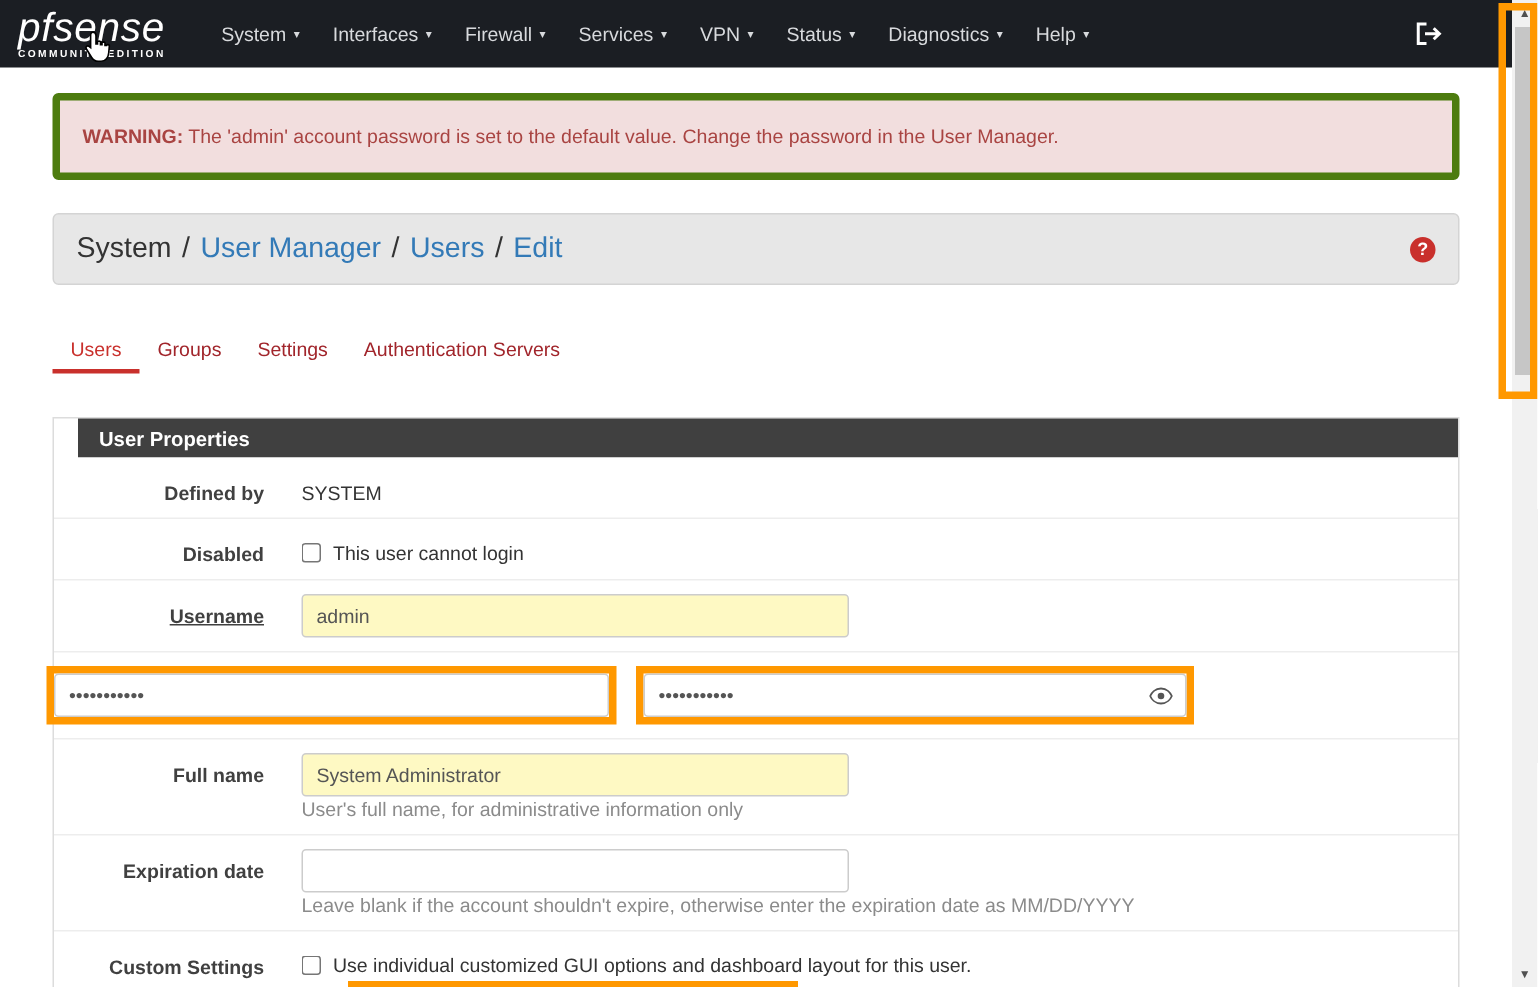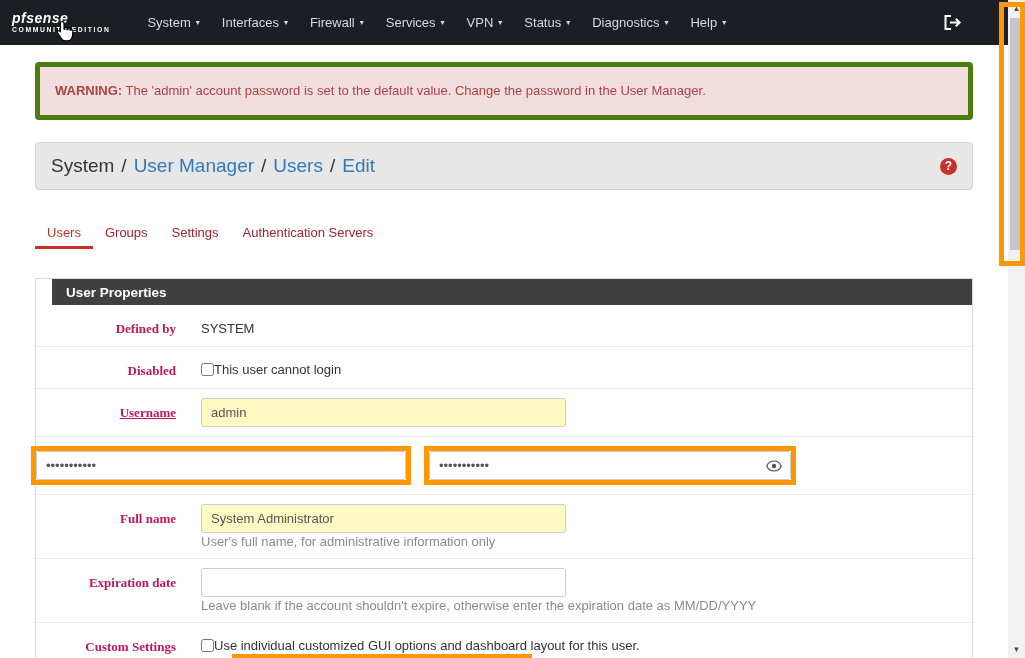--- a/index.html
+++ b/index.html
@@ -3,21 +3,21 @@
 <meta charset="utf-8">
 <style>
   *{box-sizing:border-box;margin:0;padding:0;}
   html,body{width:1025px;height:658px;overflow:hidden;}
   body{font-family:"Liberation Sans","DejaVu Sans",sans-serif;background:#fff;position:relative;font-size:13px;color:#333;}
   .page{width:1008px;}
 
   
   .navbar{height:45px;background:#1b1e23;display:flex;align-items:center;padding:0 18px 0 12px;}
   .logo{display:flex;flex-direction:column;line-height:1;margin-right:26px;cursor:pointer;}
-  .logo-main{color:#fff;font-size:14px;font-weight:bold;font-style:italic;letter-spacing:.5px;}
+  .logo-main{color:#fff;font-size:27px;font-weight:normal;font-style:italic;letter-spacing:.5px;}
   .logo-sub{color:#fff;font-size:6.8px;letter-spacing:1.6px;margin-top:2px;font-weight:bold;}
   .nav-items{display:flex;align-items:center;}
   .nav-item{color:#d8dadd;font-size:13px;padding:8px 11px;text-decoration:none;display:flex;align-items:center;gap:5px;cursor:pointer;white-space:nowrap;}
   .nav-item .caret{font-size:8px;color:#d8dadd;}
   .logout{margin-left:auto;margin-right:28px;cursor:pointer;display:flex;}
 
   
   .content{padding:17px 35px 0;}
 
   .alert{background:#f2dede;border:5px solid #4d7c0f;border-radius:4px;color:#a94442;padding:15px;margin-bottom:22px;line-height:18px;}
@@ -31,27 +31,27 @@
 
   .tabs{display:flex;margin-bottom:29px;}
   .tab{color:#a1252b;padding:8px 12px 9px;text-decoration:none;cursor:pointer;}
   .tab.active{border-bottom:3px solid #c9302c;padding-bottom:6px;color:#c9302c;}
 
   
   .panel{border:1px solid #dcdcdc;}
   .panel-header{background:#404040;color:#fff;font-weight:bold;font-size:13.5px;padding:0 14px;height:26px;display:flex;align-items:center;margin-left:16px;}
   .panel-body{background:#fff;}
   .form-row{display:flex;border-bottom:1px solid #ededed;padding:9px 0;align-items:flex-start;}
-  .form-label{width:165px;min-width:165px;text-align:right;padding:7px 25px 0 0;font-weight:bold;color:#be185d;font-family:Liberation Serif, serif;}
+  .form-label{width:165px;min-width:165px;text-align:right;padding:7px 25px 0 0;font-weight:bold;color:#404040;}
   .form-label.u{text-decoration:underline;cursor:help;}
   .form-control-cell{flex:1;padding-right:20px;}
   .static-value{padding-top:7px;}
   input.txt{width:365px;height:29px;border:1px solid #ccc;border-radius:3px;padding:0 9px;font-size:13px;color:#555;font-family:inherit;background:#fff;}
   input.txt.dis{background:#fef9c3;}
-  .checkbox-line{display:flex;align-items:center;padding-top:6px;}
+  .checkbox-line{display:flex;align-items:center;gap:8px;padding-top:6px;}
   .checkbox-line input{width:13px;height:13px;cursor:pointer;}
   .help-text{color:#8b8b8b;margin-top:1px;}
 
   .pw-cell{display:flex;align-items:center;}
   .hl{border:5px solid #ff9800;display:inline-block;}
   .hl-1{margin-left:-5px;}
   .hl-1 input{width:370px;display:block;}
   .hl-2{margin-left:13px;position:relative;}
   .hl-2 input{width:362px;padding-right:30px;display:block;}
   .eye{position:absolute;right:9px;top:50%;transform:translateY(-50%);cursor:pointer;display:flex;}

